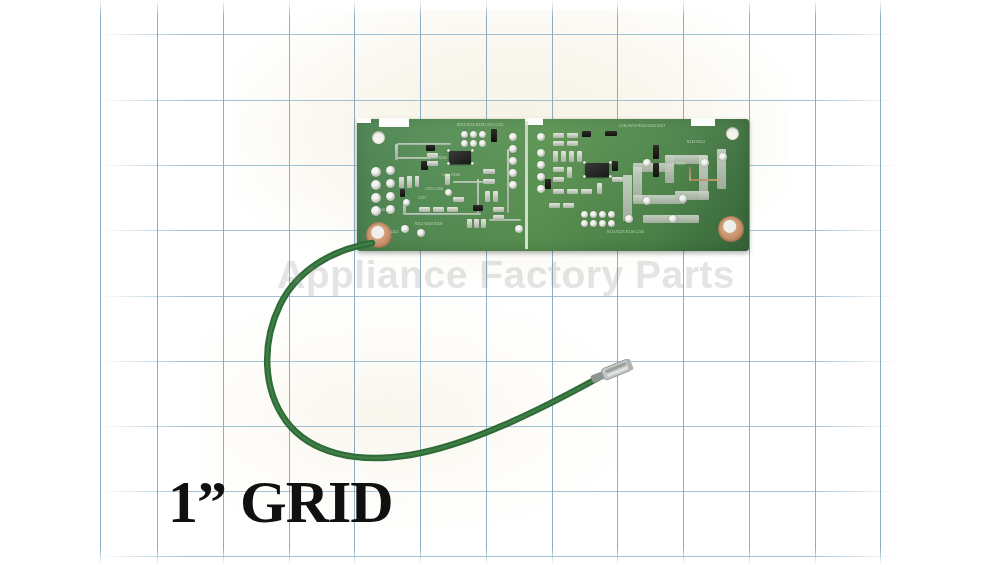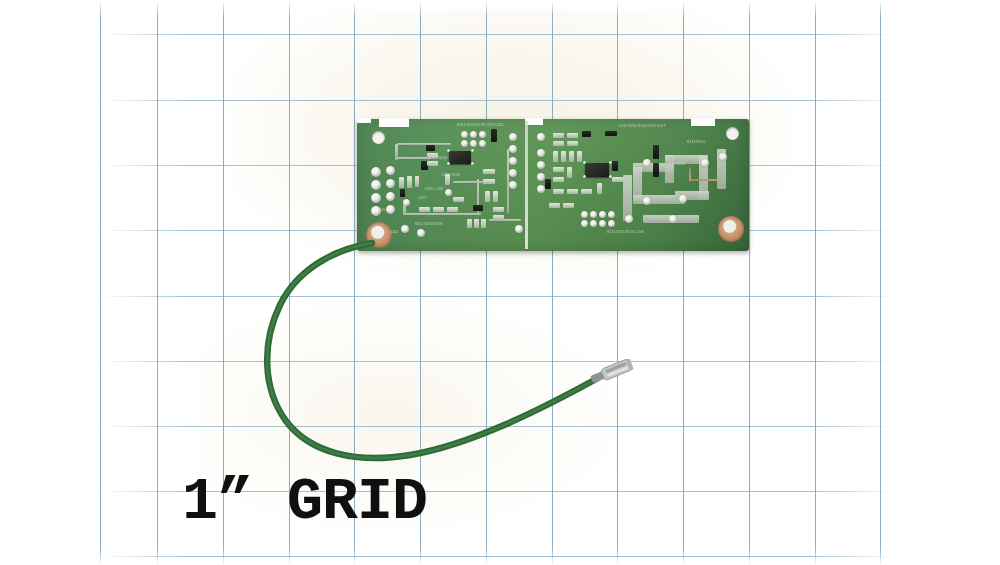--- a/index.html
+++ b/index.html
@@ -188,28 +188,28 @@
     font-size: 15px;
     letter-spacing: 0.4px;
     color: rgba(120,145,165,0.42);
     white-space: nowrap;
     font-family: "Liberation Sans", sans-serif;
   }
 
   
   .grid-caption {
     position: absolute;
-    left: 182px;
+    left: 168px;
     top: 468px;
     font-size: 60px;
     font-weight: bold;
     color: #101010;
     letter-spacing: -1px;
     white-space: nowrap;
-    font-family: Liberation Mono, monospace;
+    font-family: Liberation Serif, serif;
   }
 </style>
 </head>
 <body>
 
 <div id="stage">
 
   <div class="photo-bg"></div>
   <div class="vignette"></div>
   <div class="vignette2"></div>
@@ -424,16 +424,17 @@
   <svg class="terminal" viewBox="0 0 50 24">
     <g transform="rotate(-22 25 12)">
       <rect x="2" y="8" width="14" height="8" rx="2" fill="#8e9490"></rect>
       <rect x="14" y="6" width="30" height="12" rx="3" fill="#c3c7c5" stroke="#8d918f" stroke-width="0.8"></rect>
       <rect x="18" y="8.5" width="22" height="3" rx="1.2" fill="#9ba09d"></rect>
       <rect x="18" y="13" width="22" height="2.4" rx="1" fill="#e3e6e4"></rect>
       <rect x="41" y="6" width="4" height="12" rx="1.5" fill="#aeb3b0"></rect>
     </g>
   </svg>
 
+  <div class="wm-main">Appliance Factory Parts</div>
 
   <div class="grid-caption">1” GRID</div>
 
 </div>
 
 </body></html>

